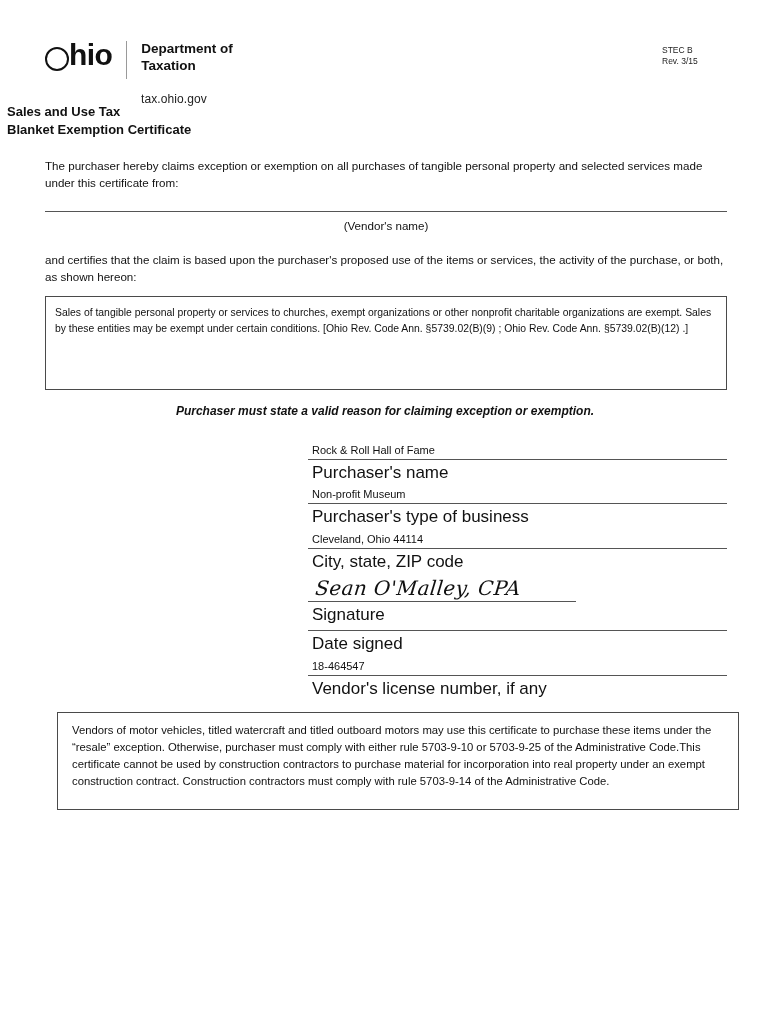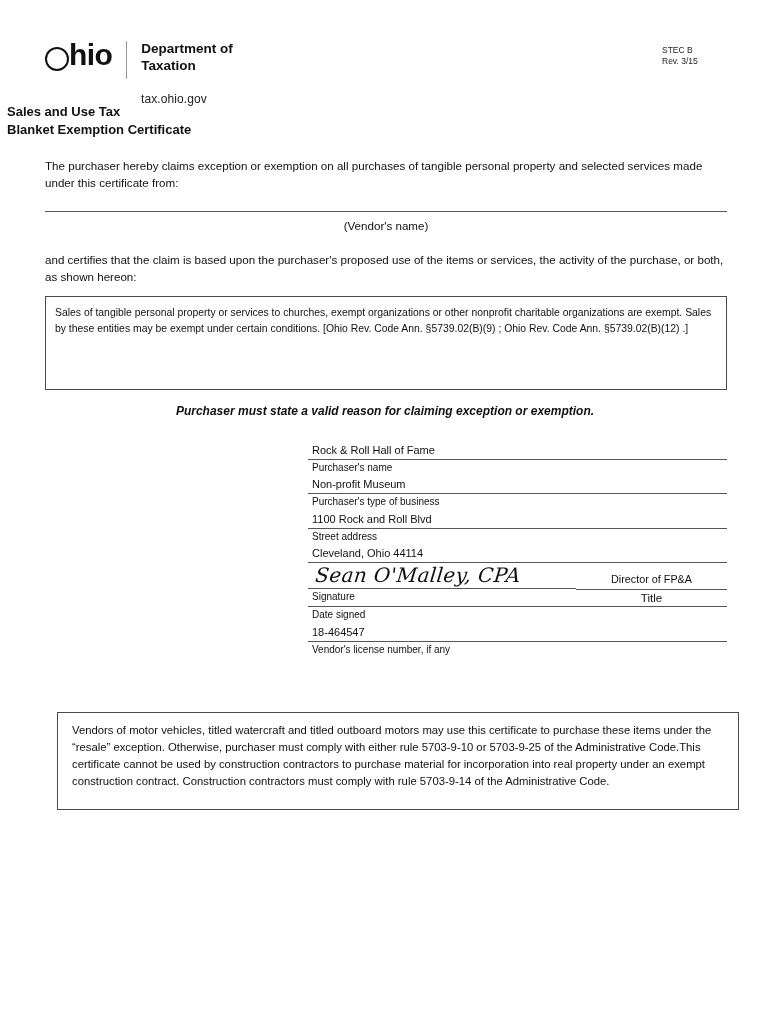--- a/index.html
+++ b/index.html
@@ -181,21 +181,21 @@
     font-size: 11px;
     line-height: 1.35;
     padding: 0 0 1px 4px;
     min-height: 14px;
     color: #111;
   }
   .field-rule {
     border-top: 1.5px solid #555;
   }
   .field-label {
-    font-size: 10px;
+    font-size: 17px;
     line-height: 1.45;
     padding: 1px 0 2px 4px;
     color: #111;
   }
 
   
   .sig-row {
     position: relative;
     display: flex;
   }
@@ -300,42 +300,33 @@
       <div class="field-rule"></div>
       <div class="field-label">Purchaser's name</div>
     </div>
 
     <div class="field">
       <div class="field-value">Non-profit Museum</div>
       <div class="field-rule"></div>
       <div class="field-label">Purchaser's type of business</div>
     </div>
 
-    <div class="field">
-      <div class="field-value">1100 Rock and Roll Blvd</div>
-      <div class="field-rule"></div>
-      <div class="field-label">Street address</div>
-    </div>
 
     <div class="field">
       <div class="field-value">Cleveland, Ohio 44114</div>
       <div class="field-rule"></div>
+      <div class="field-label">City, state, ZIP code</div>
     </div>
 
     <div class="sig-row">
       <div class="sig-col">
         <div class="sig-value">Sean O'Malley, CPA</div>
         <div class="field-rule"></div>
         <div class="field-label">Signature</div>
       </div>
-      <div class="title-col">
-        <div class="title-value">Director of FP&amp;A</div>
-        <div class="field-rule"></div>
-        <div class="title-label">Title</div>
-      </div>
     </div>
 
     <div class="field">
       <div class="field-rule"></div>
       <div class="field-label">Date signed</div>
     </div>
 
     <div class="field">
       <div class="field-value">18-464547</div>
       <div class="field-rule"></div>

